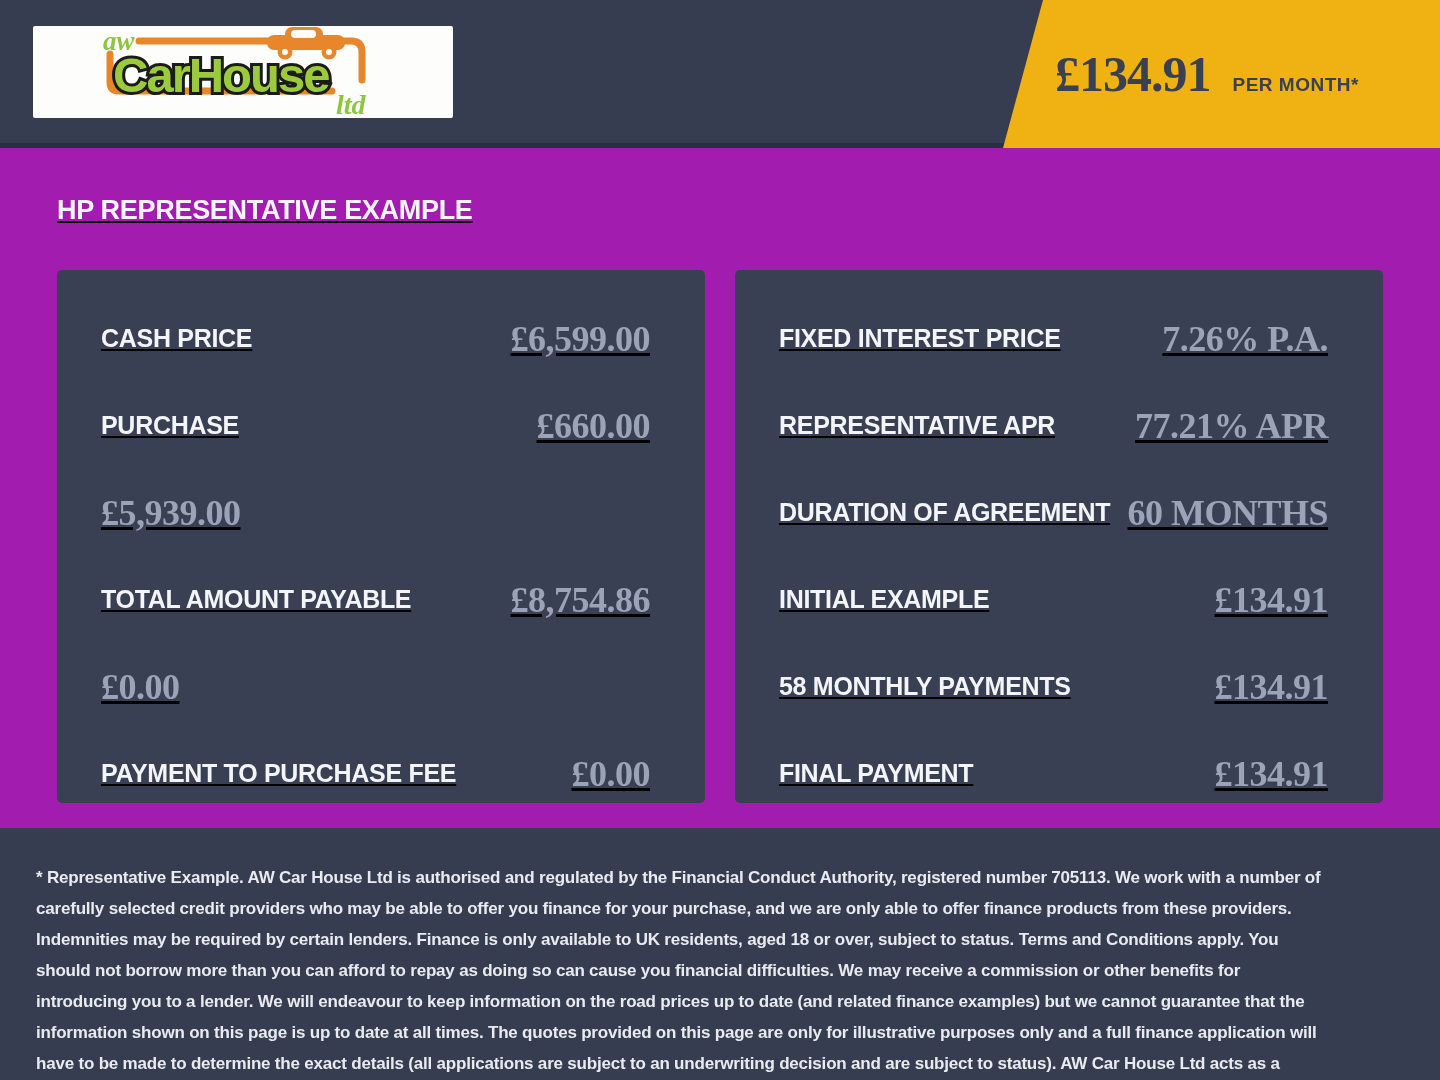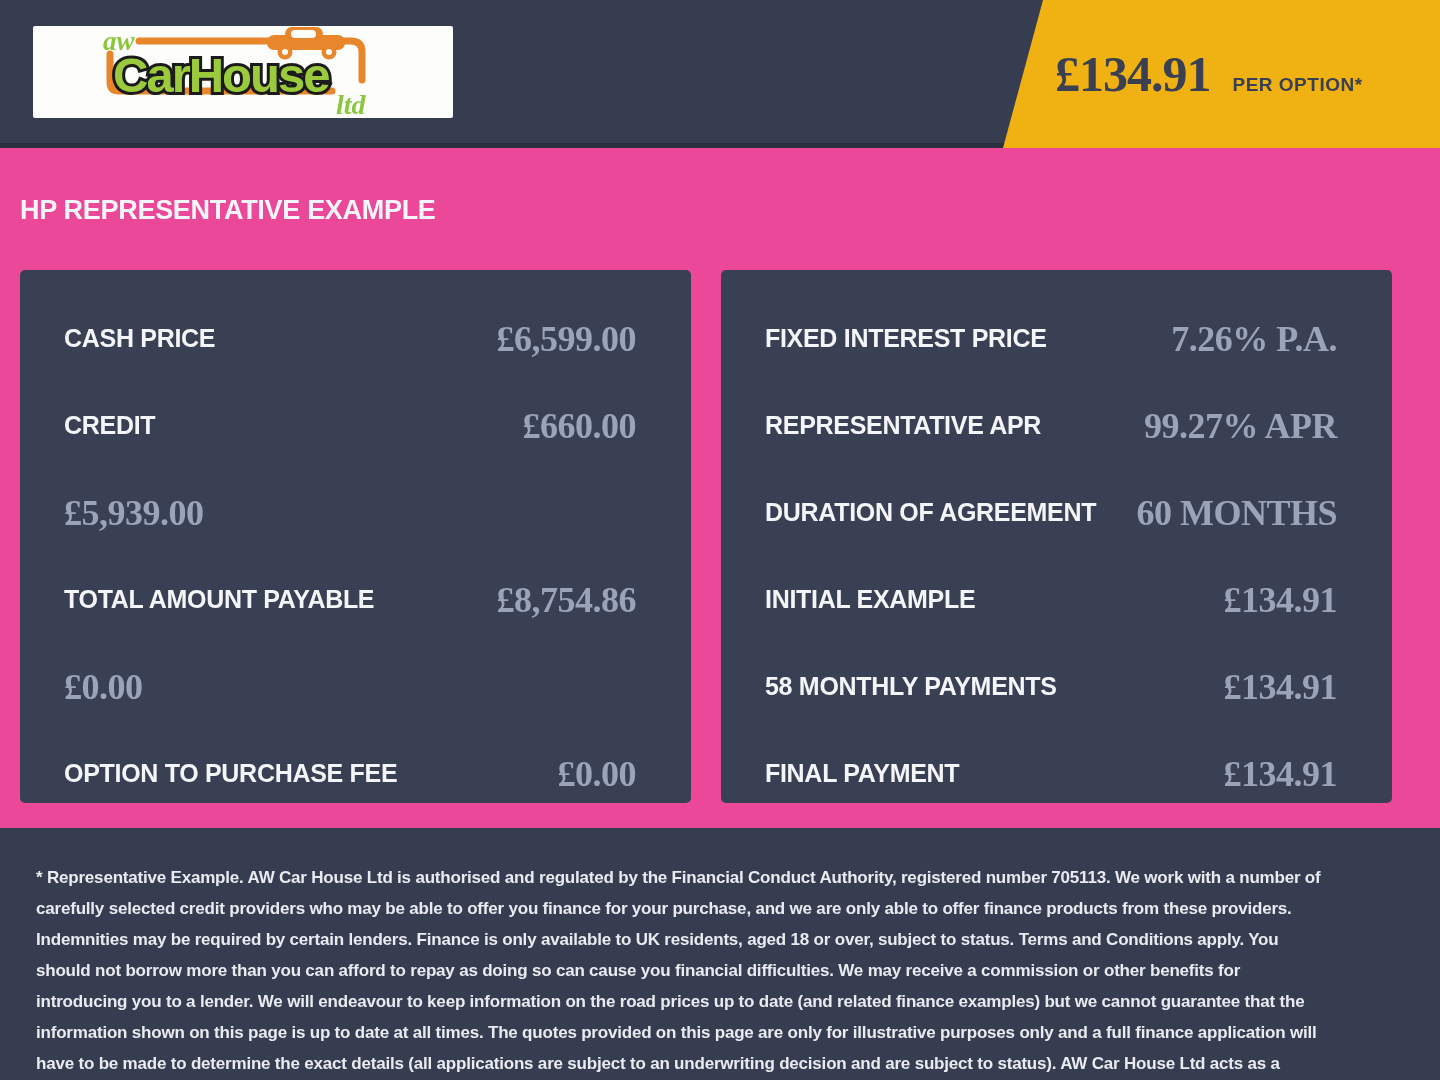--- a/index.html
+++ b/index.html
@@ -27,21 +27,21 @@
   .price-amount {
     font-family:"Liberation Serif", serif; font-weight:700;
     font-size:50px; color:#3a4052; letter-spacing:-1px;
   }
   .price-suffix {
     font-size:19px; font-weight:700; color:#3a4052;
     margin-left:22px; margin-top:22px; letter-spacing:0.5px;
   }
 
   
-  .body-band { flex:0 0 680px; background:#ec4899; position:relative; padding:0 20px; }
+  .body-band { flex:0 0 680px; background:#a21caf; position:relative; padding:0 57px;text-decoration:underline; }
   .page-title {
     margin-top:47px; font-size:27px; font-weight:700; color:#f4f5f8;
     letter-spacing:-0.3px;
   }
   .panels { display:flex; gap:30px; margin-top:44px; }
   .panel {
     width:671px; height:533px; background:#3a4054; border-radius:5px;
     padding:39px 55px 0 44px; display:flex; flex-direction:column;gap:28px;
   }
   .row { height:78px; display:flex; align-items:center; justify-content:space-between; }
@@ -89,62 +89,62 @@
         <text x="70" y="24" font-family="Liberation Serif, serif" font-style="italic" font-weight="700" font-size="27" fill="#8cc63e"><tspan>aw</tspan></text>
 
         <text x="80" y="66" font-family="Liberation Sans, sans-serif" font-weight="700" font-size="49" letter-spacing="-2" fill="#9bcb3d" stroke="#1b1b1b" stroke-width="6" paint-order="stroke"><tspan>CarHouse</tspan></text>
 
         <text x="303" y="88" font-family="Liberation Serif, serif" font-style="italic" font-weight="700" font-size="28" fill="#8cc63e"><tspan>ltd</tspan></text>
       </svg>
     </div>
 
     <div class="price-banner">
       <span class="price-amount">£134.91</span>
-      <span class="price-suffix">PER OPTION*</span>
+      <span class="price-suffix">PER MONTH*</span>
     </div>
   </div>
 
   <div class="body-band">
     <div class="page-title">HP REPRESENTATIVE EXAMPLE</div>
 
     <div class="panels">
 
       <div class="panel">
         <div class="row">
           <span class="row-label">CASH PRICE</span>
           <span class="row-value">£6,599.00</span>
         </div>
         <div class="row">
-          <span class="row-label">CREDIT</span>
+          <span class="row-label">PURCHASE</span>
           <span class="row-value">£660.00</span>
         </div>
         <div class="row">
           <span class="row-value">£5,939.00</span>
         </div>
         <div class="row">
           <span class="row-label">TOTAL AMOUNT PAYABLE</span>
           <span class="row-value">£8,754.86</span>
         </div>
         <div class="row">
           <span class="row-value">£0.00</span>
         </div>
         <div class="row">
-          <span class="row-label">OPTION TO PURCHASE FEE</span>
+          <span class="row-label">PAYMENT TO PURCHASE FEE</span>
           <span class="row-value">£0.00</span>
         </div>
       </div>
 
       <div class="panel">
         <div class="row">
           <span class="row-label">FIXED INTEREST PRICE</span>
           <span class="row-value">7.26% P.A.</span>
         </div>
         <div class="row">
           <span class="row-label">REPRESENTATIVE APR</span>
-          <span class="row-value">99.27% APR</span>
+          <span class="row-value">77.21% APR</span>
         </div>
         <div class="row">
           <span class="row-label">DURATION OF AGREEMENT</span>
           <span class="row-value">60 MONTHS</span>
         </div>
         <div class="row">
           <span class="row-label">INITIAL EXAMPLE</span>
           <span class="row-value">£134.91</span>
         </div>
         <div class="row">

